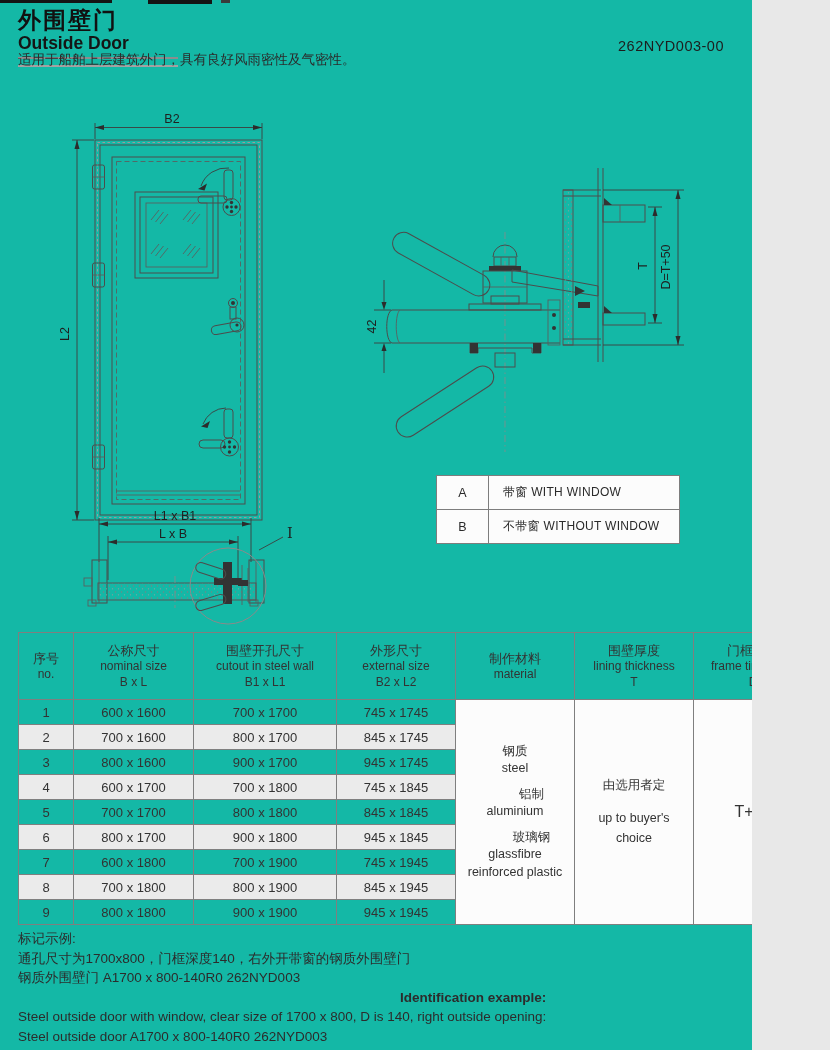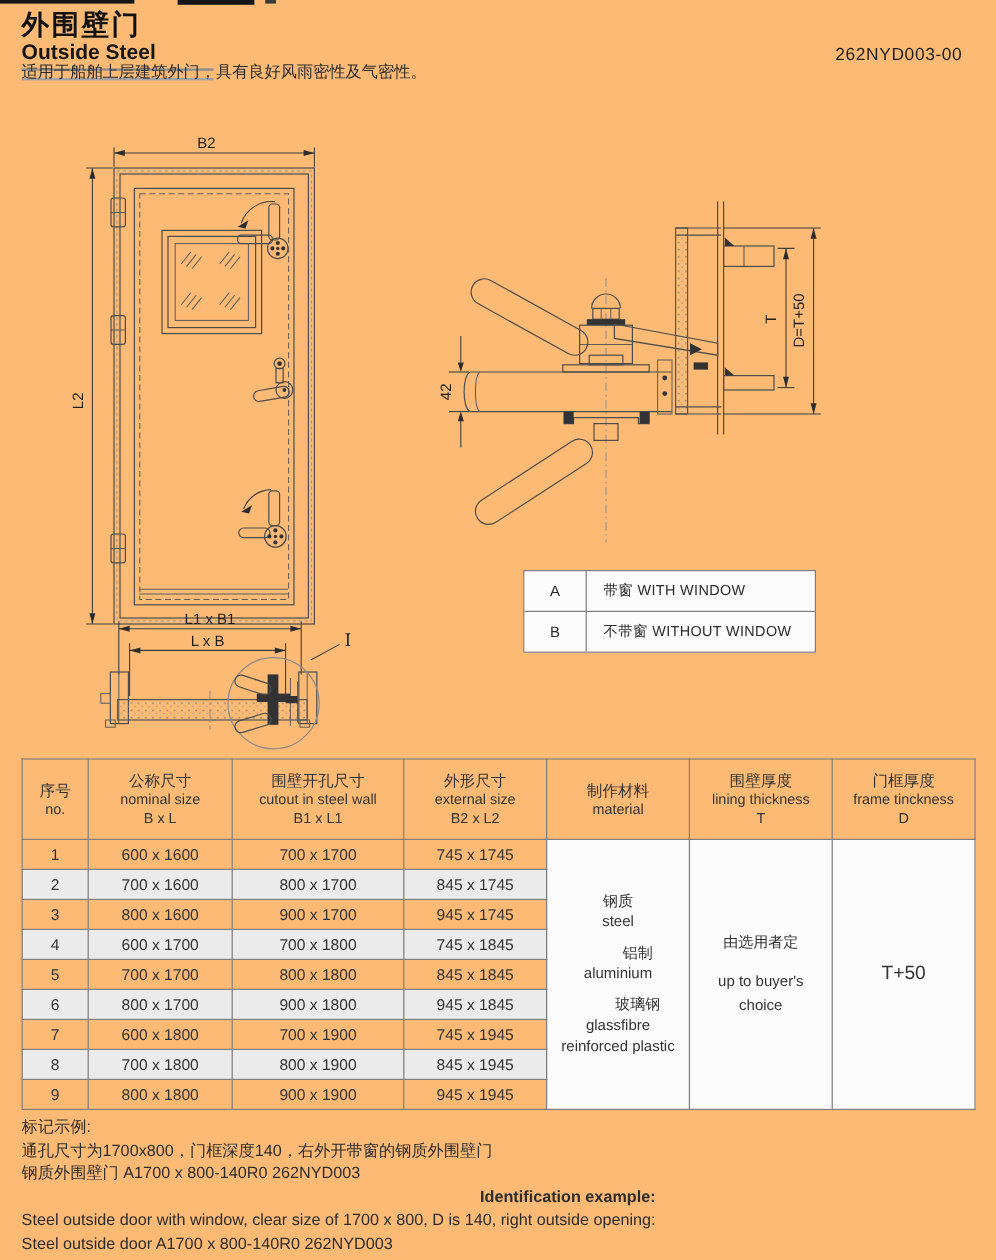--- a/index.html
+++ b/index.html
@@ -1,16 +1,16 @@
 <!DOCTYPE html>
 <html><head>
 <meta charset="utf-8">
 <style>
   html,body{margin:0;padding:0;background:#e8e8e8;}
-  .page{position:relative;width:830px;height:1050px;background:#fdba74;
+  .page{position:relative;width:752px;height:1050px;background:#14b8a6;
         font-family:"Liberation Sans",sans-serif;color:#2f2f2f;overflow:hidden;}
   .artifact{position:absolute;background:#141414;}
   .art1{left:0;top:0;width:112px;height:3px;}
   .art2{left:148px;top:0;width:64px;height:4px;}
   .art3{left:221px;top:0;width:9px;height:3px;background:#3a3a3a;}
 
   .title-zh{position:absolute;left:18px;top:5px;font-size:23px;font-weight:bold;letter-spacing:2px;color:#111;}
   .title-en{position:absolute;left:18px;top:33px;font-size:17.5px;font-weight:bold;color:#151515;}
   .title-underline{position:absolute;left:18px;top:57px;width:160px;height:6px;
         border-top:2px solid #8d8d8d;border-bottom:2px solid #a3a3a3;}
@@ -57,21 +57,21 @@
 </head>
 <body>
 
 <div class="page">
 
   <div class="artifact art1"></div>
   <div class="artifact art2"></div>
   <div class="artifact art3"></div>
 
   <div class="title-zh">外围壁门</div>
-  <div class="title-en">Outside Steel</div>
+  <div class="title-en">Outside Door</div>
   <div class="title-underline"></div>
   <div class="doc-number">262NYD003-00</div>
   <div class="desc-zh">适用于船舶上层建筑外门，具有良好风雨密性及气密性。</div>
 
   <svg class="drawing" width="830" height="522" viewBox="0 0 830 522">
     <defs>
       <pattern id="speck" width="6" height="6" patternUnits="userSpaceOnUse">
         <circle cx="1.5" cy="2" r="0.7" fill="#808080"></circle>
         <circle cx="4.5" cy="4.8" r="0.6" fill="#9a9a9a"></circle>
       </pattern>

